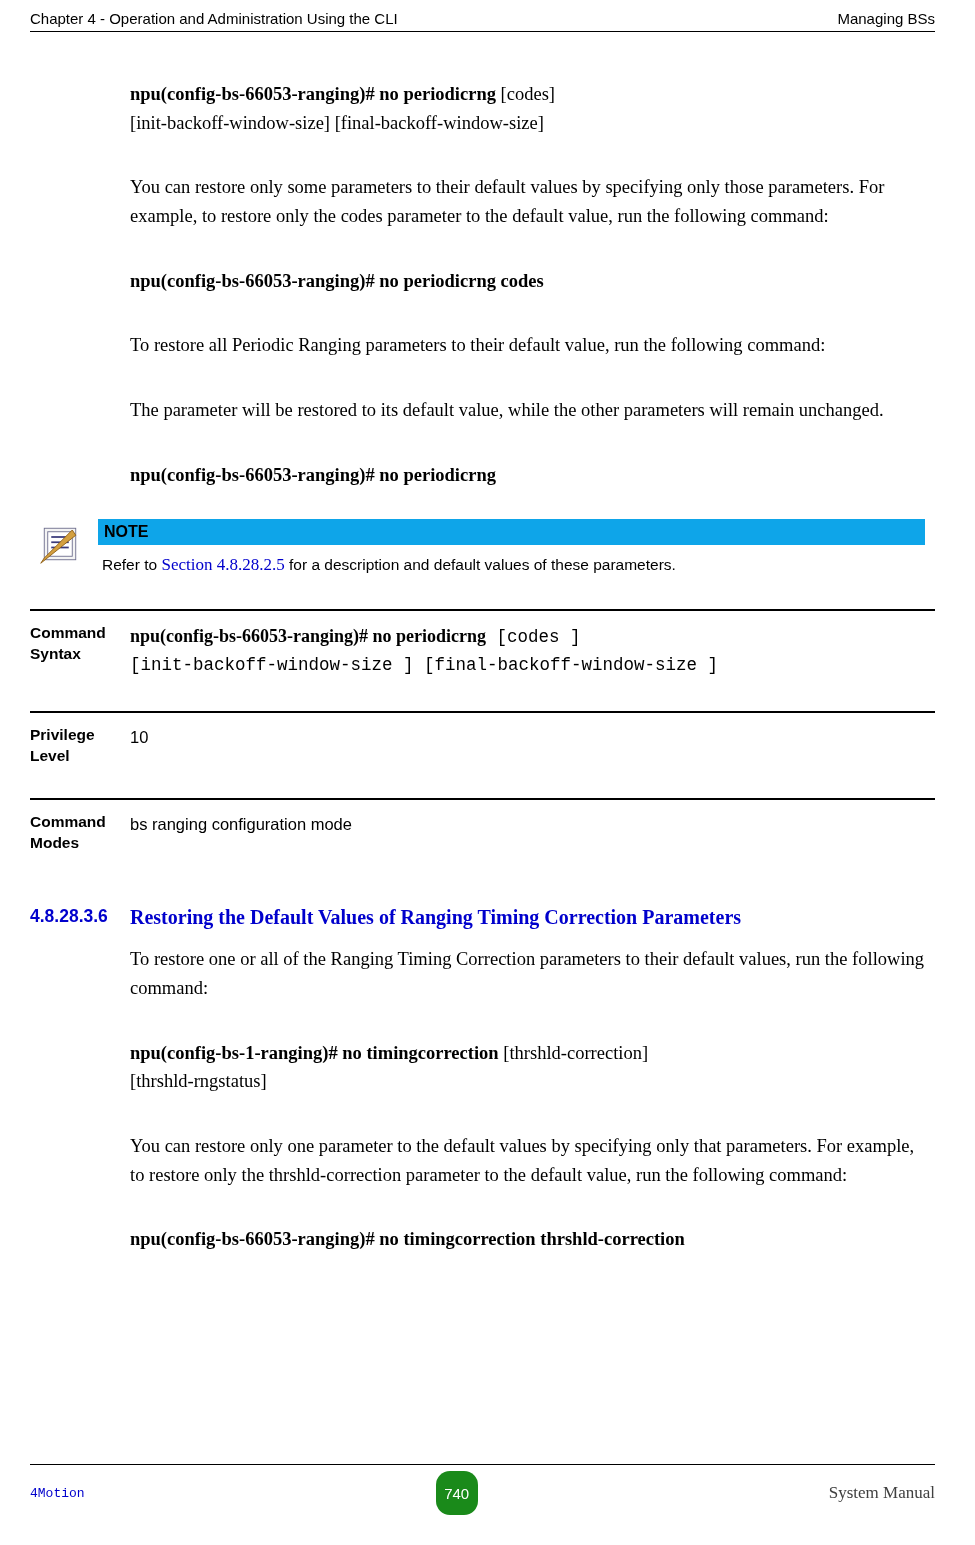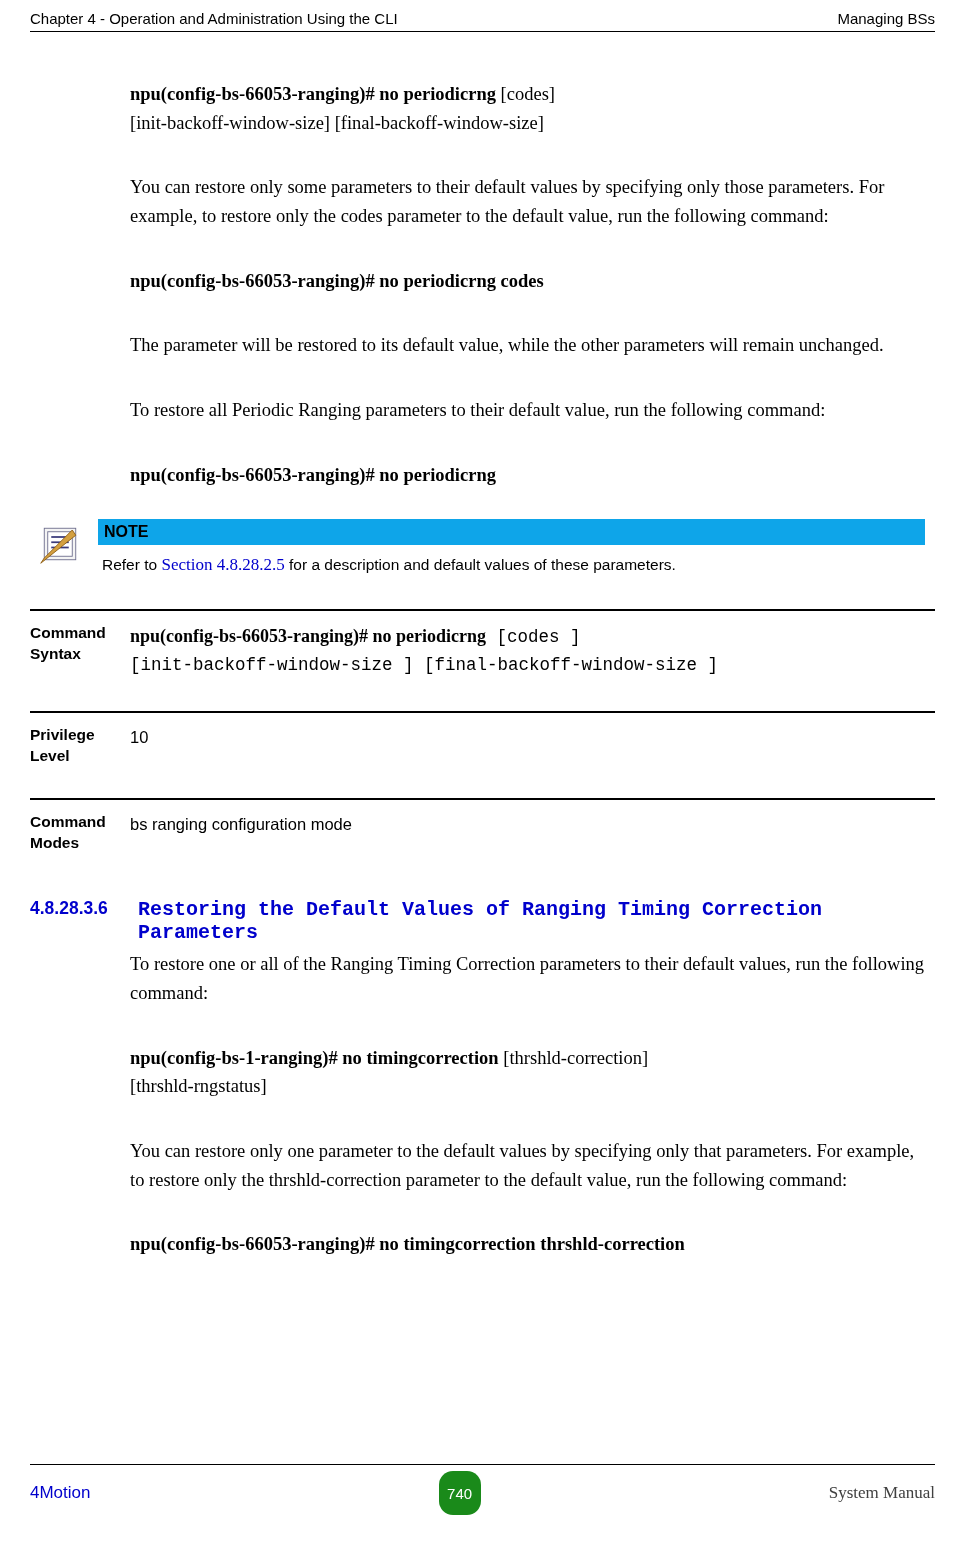--- a/index.html
+++ b/index.html
@@ -102,54 +102,53 @@
     font-family: Arial, Helvetica, sans-serif;
     font-size: 16.5px;
     line-height: 1.55;
   }
   .mono {
     font-family: 'Courier New', Courier, monospace;
     font-size: 17.5px;
   }
   .section-row {
     display: flex;
-    margin-top: 32px;
-    gap: 8px;
+    margin-top: 40px;
   }
   .section-num {
     width: 100px;
     flex: 0 0 100px;
     color: #0000cc;
     font-family: Arial, Helvetica, sans-serif;
     font-weight: bold;
     font-size: 17.5px;
     line-height: 1.25;
   }
   .section-title {
     flex: 1;
     color: #0000cc;
-    font-family: Liberation Mono, monospace;
+    font-family: Liberation Serif, serif;
     font-weight: bold;
     font-size: 20px;
     line-height: 1.15;
   }
   .footer-rule {
     border-top: 1px solid #000;
     margin-top: 20px;
   }
   .footer-row {
     display: flex;
     justify-content: space-between;
     align-items: center;
     padding: 6px 0 30px 0;
   }
   .footer-left {
     color: #0000cc;
-    font-family: Liberation Sans, sans-serif;
-    font-size: 17px;
+    font-family: Liberation Mono, monospace;
+    font-size: 13px;
   }
   .footer-center {
     flex: 1;
     display: flex;
     justify-content: center;
   }
   .page-badge {
     background: #1a8a1a;
     color: #fff;
     font-family: Arial, Helvetica, sans-serif;
@@ -182,23 +181,23 @@
     <div class="body-block">
       <p class="para" style="margin-top:48px;">
         <span class="bold">npu(config-bs-66053-ranging)# no periodicrng </span><span>[codes]</span><br>
         <span>[init-backoff-window-size] [final-backoff-window-size]</span>
       </p>
 
       <p class="para">You can restore only some parameters to their default values by specifying only those parameters. For example, to restore only the codes parameter to the default value, run the following command:</p>
 
       <p class="para bold">npu(config-bs-66053-ranging)# no periodicrng codes</p>
 
+      <p class="para">To restore all Periodic Ranging parameters to their default value, run the following command:</p>
+
       <p class="para">The parameter will be restored to its default value, while the other parameters will remain unchanged.</p>
-
-      <p class="para">To restore all Periodic Ranging parameters to their default value, run the following command:</p>
 
       <p class="para bold">npu(config-bs-66053-ranging)# no periodicrng</p>
     </div>
 
     <div class="note-row">
       <div class="note-icon">
         <svg viewBox="0 0 48 48">
           <rect x="6" y="6" width="36" height="36" fill="#f4f4f4" stroke="#6a6a8a" stroke-width="1"></rect>
           <rect x="10" y="10" width="28" height="28" fill="#ffffff" stroke="#6a6a8a" stroke-width="1"></rect>
           <line x1="14" y1="16" x2="34" y2="16" stroke="#3a3a7a" stroke-width="2"></line>
@@ -232,21 +231,21 @@
       <div class="cmd-label">Command Modes</div>
       <div class="cmd-body">bs ranging configuration mode</div>
     </div>
 
     <div class="section-row">
       <div class="section-num">4.8.28.3.6</div>
       <div class="section-title">Restoring the Default Values of Ranging Timing Correction Parameters</div>
     </div>
 
     <div class="body-block">
-      <p class="para" style="margin-top:6px;">To restore one or all of the Ranging Timing Correction parameters to their default values, run the following command:</p>
+      <p class="para" style="margin-top:16px;">To restore one or all of the Ranging Timing Correction parameters to their default values, run the following command:</p>
 
       <p class="para">
         <span class="bold">npu(config-bs-1-ranging)# no timingcorrection </span><span>[thrshld-correction] </span><br>
         <span>[thrshld-rngstatus]</span>
       </p>
 
       <p class="para">You can restore only one parameter to the default values by specifying only that parameters. For example, to restore only the thrshld-correction parameter to the default value, run the following command:</p>
 
       <p class="para bold">npu(config-bs-66053-ranging)# no timingcorrection thrshld-correction</p>
     </div>

